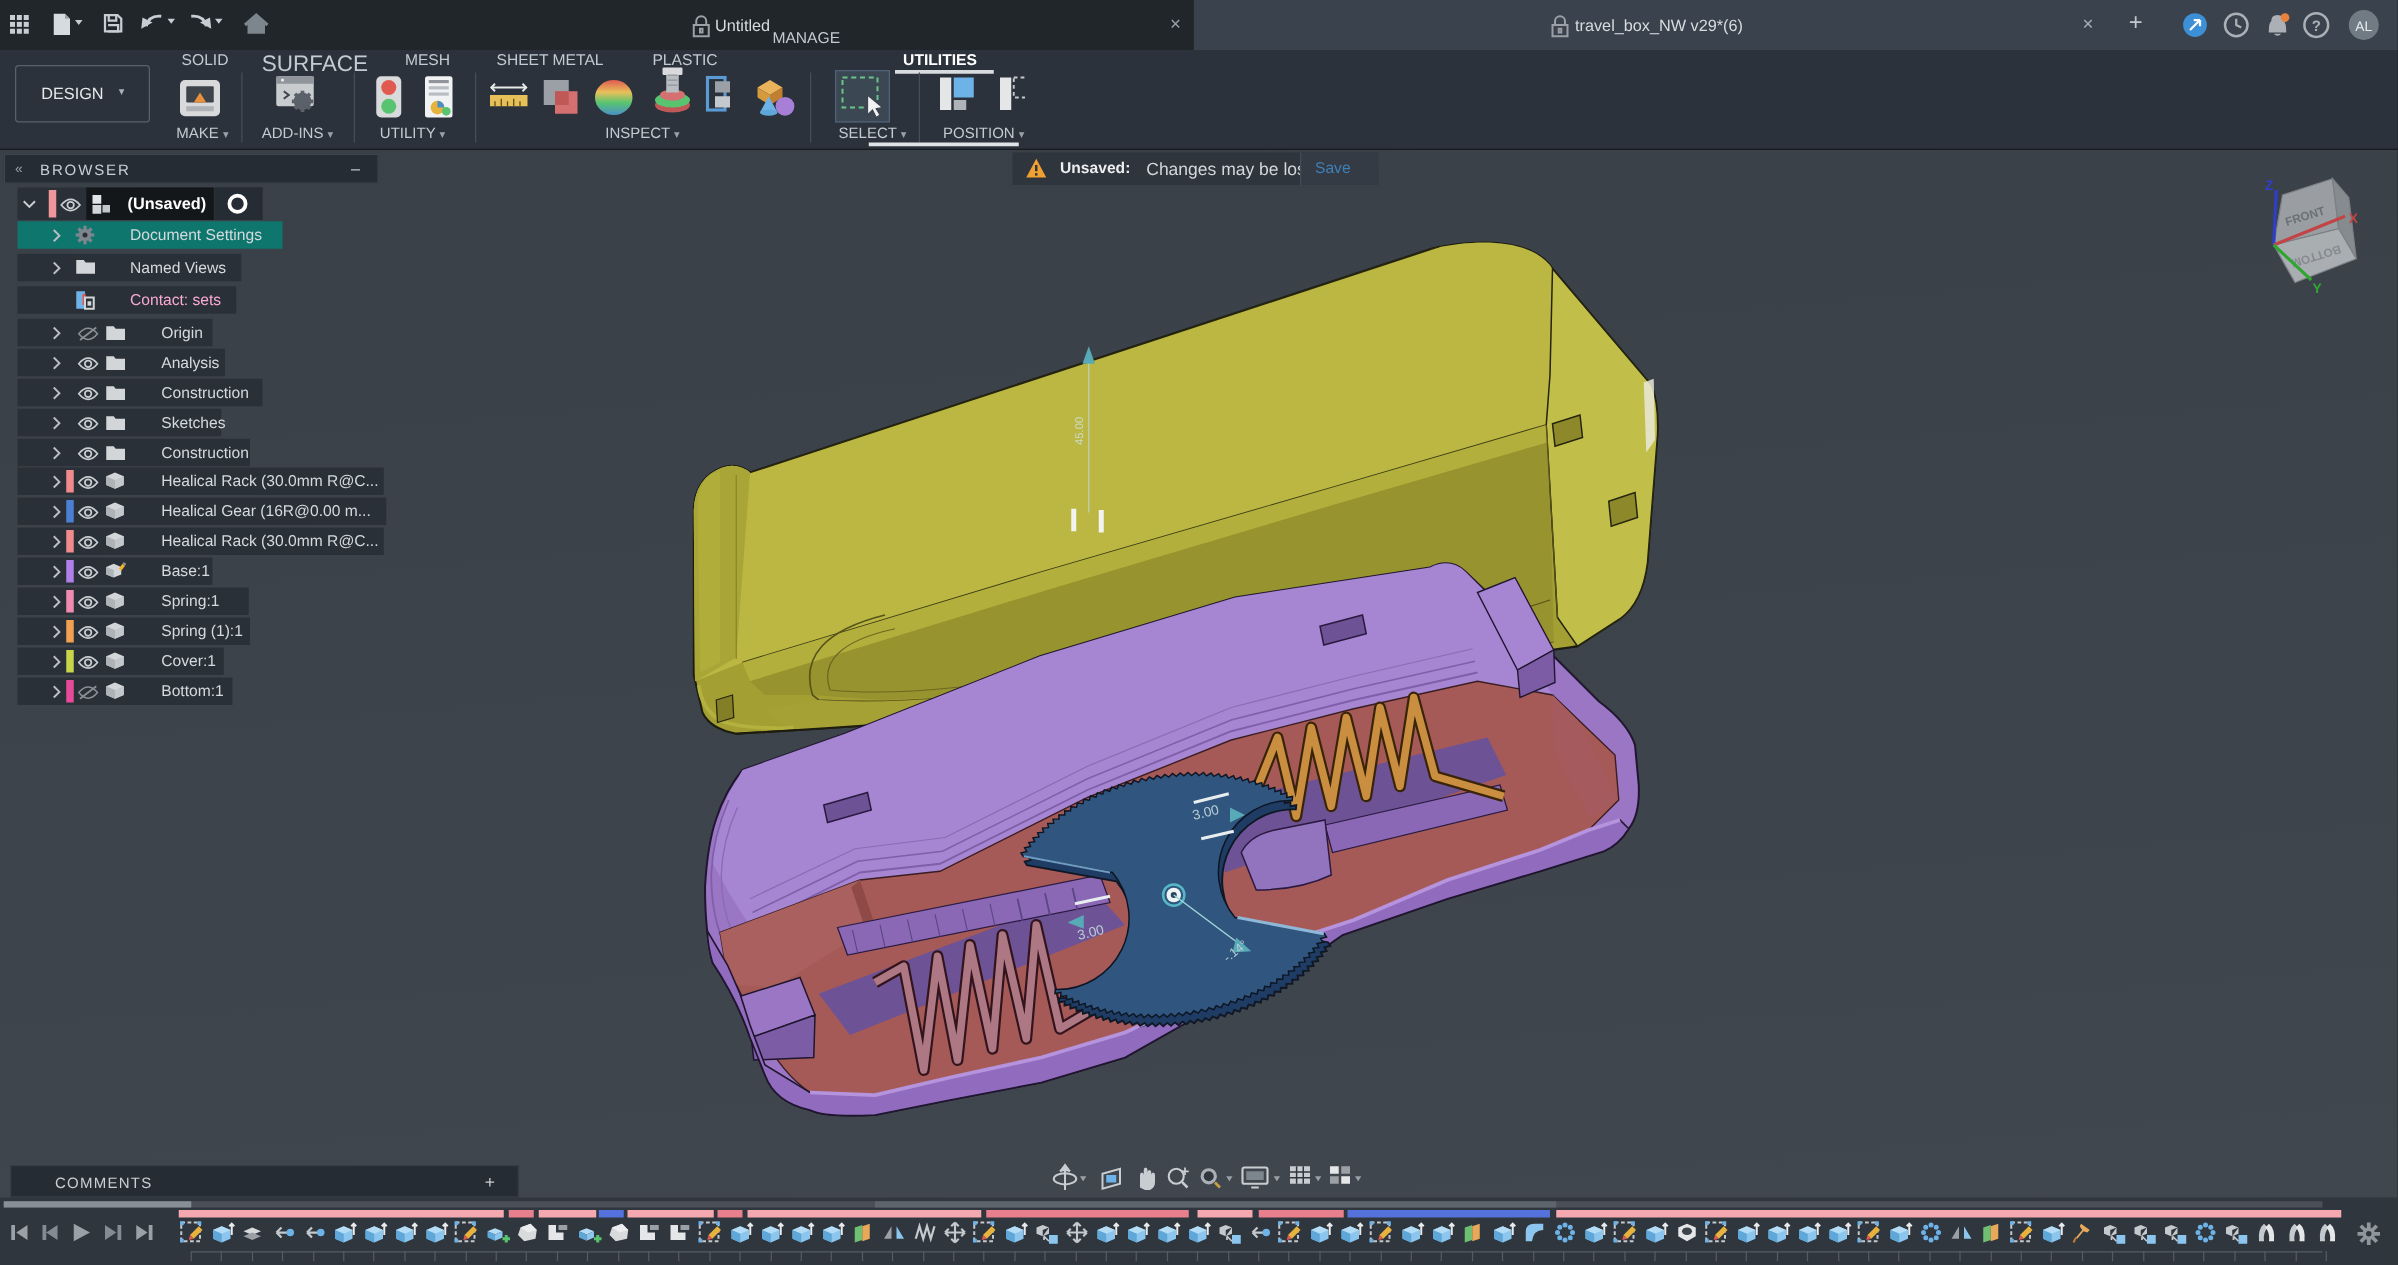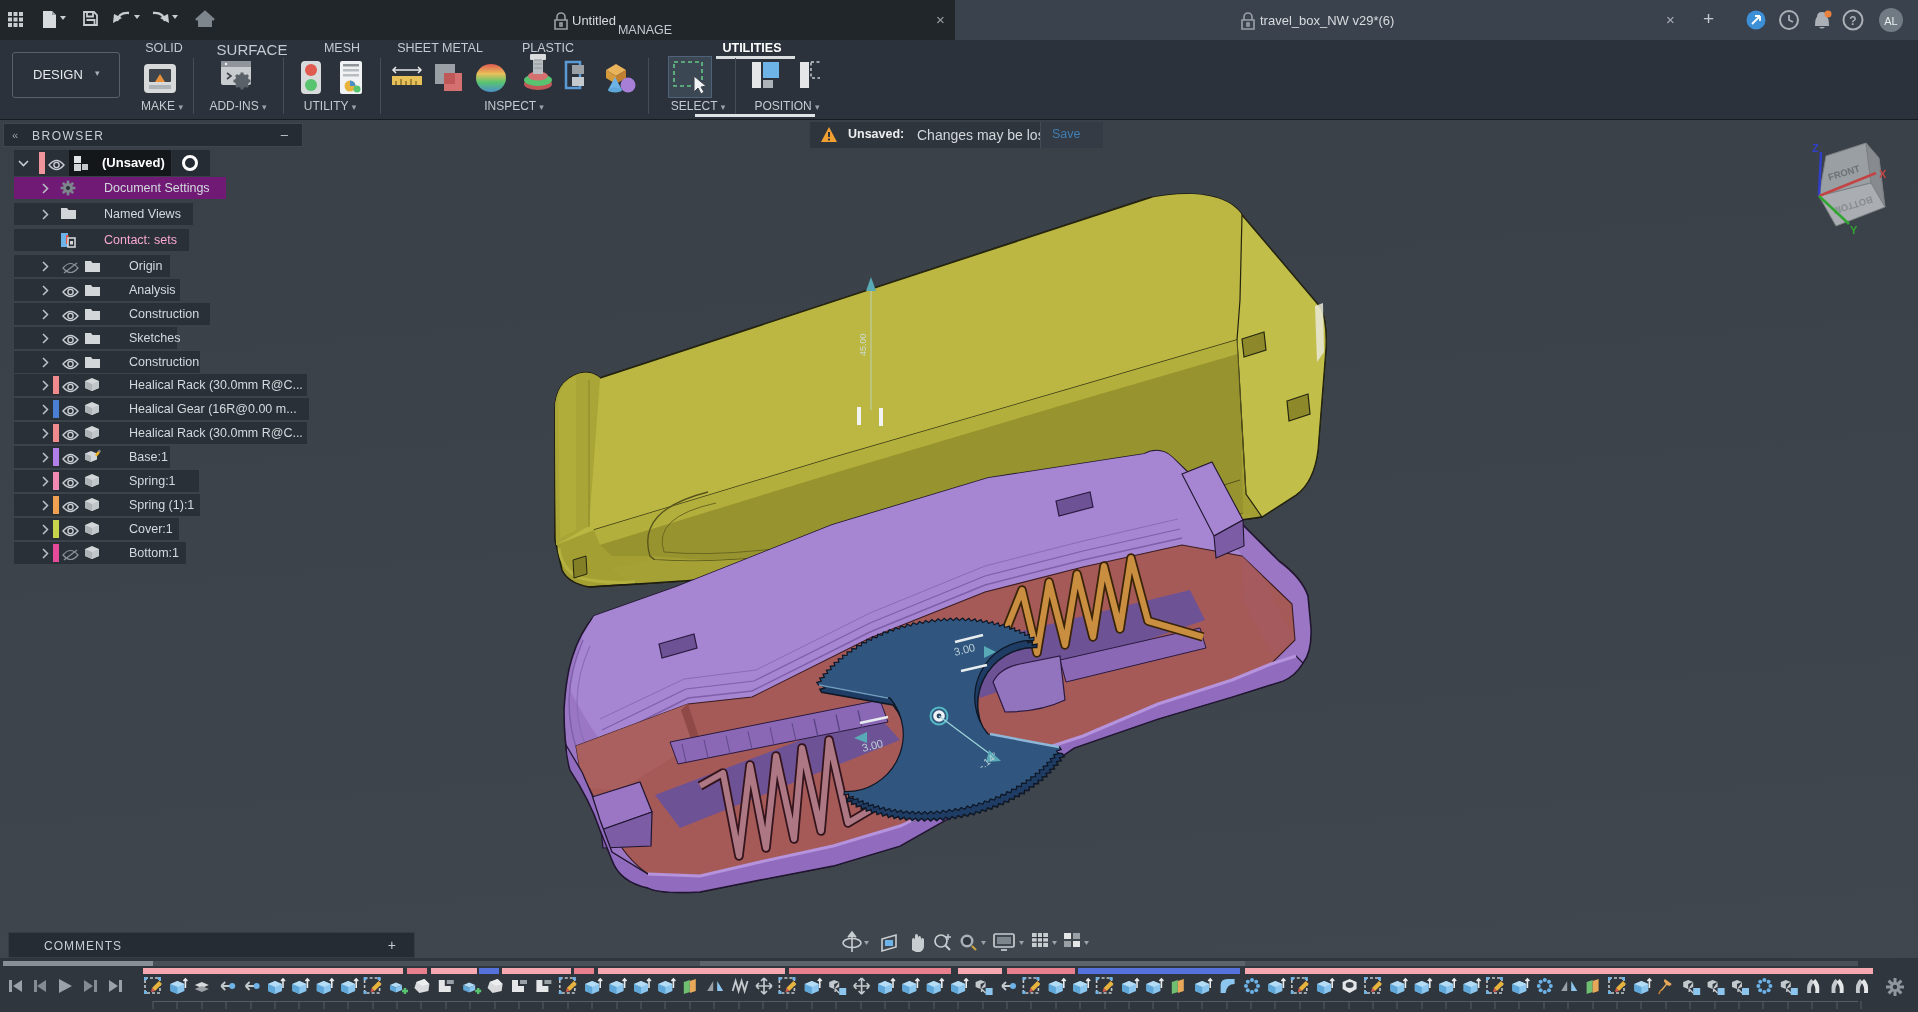--- a/index.html
+++ b/index.html
@@ -155,21 +155,21 @@
 <path d="M51,15 L51,20 L55,22" stroke="#aab0b6" stroke-width="1.8" fill="none"></path>
 <path d="M77,26 q0,-8 2,-9 q0,-5 5,-5 q5,0 5,5 q2,1 2,9 Z M81,27 q3,3 6,0" fill="#aab0b6"></path>
 <circle cx="90" cy="14" r="3.5" fill="#e8823c"></circle>
 <circle cx="115" cy="20" r="9.5" fill="none" stroke="#aab0b6" stroke-width="2"></circle>
 <text x="115" y="25" font-size="12" font-weight="bold" fill="#aab0b6" text-anchor="middle" font-family="Liberation Sans">?</text>
 <circle cx="153" cy="20" r="12" fill="#717b84"></circle>
 <text x="153" y="24.5" font-size="11" fill="#e8ecee" text-anchor="middle" font-family="Liberation Sans">AL</text>
 </svg>
 <div style="position:absolute;left:0;top:40px;width:1918px;height:80px;background:#2b323b;border-bottom:1px solid #171b1f;box-sizing:border-box"></div>
 <span style="position:absolute;left:164px;top:41px;transform:translateX(-50%);color:#c3cad1;font-size:12.5px">SOLID</span>
-<span style="position:absolute;left:252px;top:41px;transform:translateX(-50%);color:#c3cad1;font-size:15px">SURFACE</span>
+<span style="position:absolute;left:252px;top:41px;transform:translateX(-50%);color:#c3cad1;font-size:18px">SURFACE</span>
 <span style="position:absolute;left:342px;top:41px;transform:translateX(-50%);color:#c3cad1;font-size:12.5px">MESH</span>
 <span style="position:absolute;left:440px;top:41px;transform:translateX(-50%);color:#c3cad1;font-size:12.5px">SHEET METAL</span>
 <span style="position:absolute;left:548px;top:41px;transform:translateX(-50%);color:#c3cad1;font-size:12.5px">PLASTIC</span>
 <span style="position:absolute;left:645px;top:23px;transform:translateX(-50%);color:#c3cad1;font-size:12.5px">MANAGE</span>
 <span style="position:absolute;left:752px;top:41px;transform:translateX(-50%);color:#fff;font-size:12.5px;font-weight:bold">UTILITIES</span>
 <div style="position:absolute;left:716px;top:56px;width:79px;height:3px;background:#d8dcde"></div>
 <div style="position:absolute;left:12px;top:52px;width:108px;height:46px;border:1px solid #596069;border-radius:3px;box-sizing:border-box"></div>
 <span style="position:absolute;left:33px;top:67px;color:#e6e9eb;font-size:13px">DESIGN</span>
 <span style="position:absolute;left:95px;top:68px;color:#aab0b6;font-size:9px">▾</span>
 <span style="position:absolute;left:162px;top:99px;transform:translateX(-50%);color:#c3cad1;font-size:12px;white-space:nowrap">MAKE <span style="font-size:9px;color:#9aa1a8">▾</span></span>
@@ -296,21 +296,21 @@
     <div style="position:absolute;left:55px;top:0;width:102px;height:26px;background:#14171a"></div>
     <div style="position:absolute;left:59px;top:5px"><svg width="16" height="17" viewBox="0 0 16 17">
         <rect x="1" y="1" width="7" height="7" fill="#e2e5e7"></rect>
         <rect x="1" y="9" width="7" height="7" fill="#d2d6d9"></rect>
         <rect x="9" y="9" width="6" height="6" fill="#c2c7cb"></rect>
       </svg></div>
     <span style="position:absolute;left:88px;top:5px;color:#fff;font-weight:bold;font-size:13px">(Unsaved)</span>
     <div style="position:absolute;left:158px;top:0;width:38px;height:26px;background:#262c33"></div>
     <div style="position:absolute;left:168px;top:5px;width:10px;height:10px;border:3.5px solid #fff;border-radius:50%"></div>
   </div>
-<div style="position:absolute;left:14px;top:177px;width:212px;height:22px;background:#701a75">
+<div style="position:absolute;left:14px;top:177px;width:212px;height:22px;background:#0f766e">
     <svg width="8" height="11" style="position:absolute;left:27px;top:6px">
       <path d="M2,1 L6.5,5.5 L2,10" stroke="#b8bec4" fill="none" stroke-width="1.6"></path>
     </svg>
     <div style="position:absolute;left:46px;top:3px"><svg width="16" height="16" viewBox="0 0 16 16">
         <circle cx="8" cy="8" r="5" fill="#7d858d"></circle>
         <line x1="12.2" y1="8.0" x2="15.4" y2="8.0" stroke="#7d858d" stroke-width="2.6"></line>
         <line x1="11.0" y1="11.0" x2="13.2" y2="13.2" stroke="#7d858d" stroke-width="2.6"></line>
         <line x1="8.0" y1="12.2" x2="8.0" y2="15.4" stroke="#7d858d" stroke-width="2.6"></line>
         <line x1="5.0" y1="11.0" x2="2.8" y2="13.2" stroke="#7d858d" stroke-width="2.6"></line>
         <line x1="3.8" y1="8.0" x2="0.6" y2="8.0" stroke="#7d858d" stroke-width="2.6"></line>

